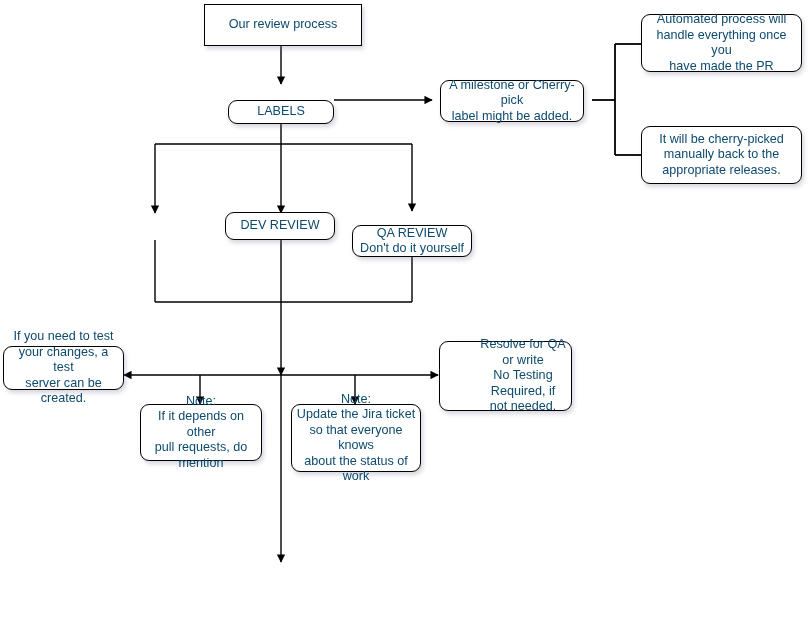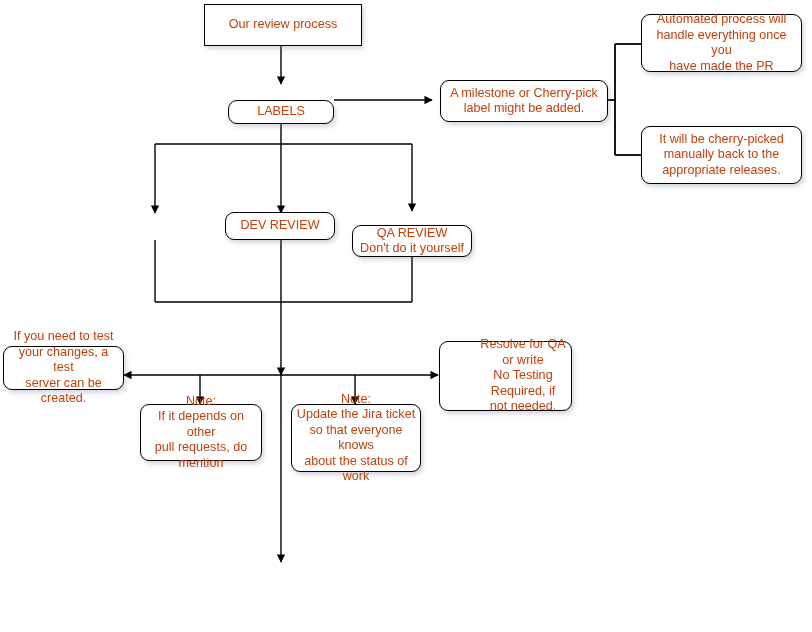--- a/index.html
+++ b/index.html
@@ -29,21 +29,21 @@
   .node {
     position: absolute;
     box-sizing: border-box;
     background: #ffffff;
     border: 1.4px solid #000000;
     border-radius: 9px;
     display: flex;
     align-items: center;
     justify-content: center;
     text-align: center;
-    color: #c2410c;
+    color: #0c4a6e;
     font-size: 12.6px;
     line-height: 15.5px;
     box-shadow: 2px 3px 4px rgba(120,120,150,0.30);
     padding: 2px 3px;
     white-space: pre-line;
   }
   .node.square {
     border-radius: 0;
   }
   .node.tight {
@@ -92,21 +92,21 @@
   </svg>
 
   <div class="node square" style="left:204px; top:4px; width:158px; height:42px;">
     <span>Our review process</span>
   </div>
 
   <div class="node tight" style="left:228px; top:100px; width:106px; height:24px;">
     <span>LABELS</span>
   </div>
 
-  <div class="node" style="left:440px; top:80px; width:168px; height:42px;">
+  <div class="node" style="left:440px; top:80px; width:144px; height:42px;">
     <span>A milestone or Cherry-pick
 label might be added.</span>
   </div>
 
   <div class="node" style="left:641px; top:14px; width:161px; height:58px;">
     <span>Automated process will
 handle everything once you
 have made the PR</span>
   </div>
 

